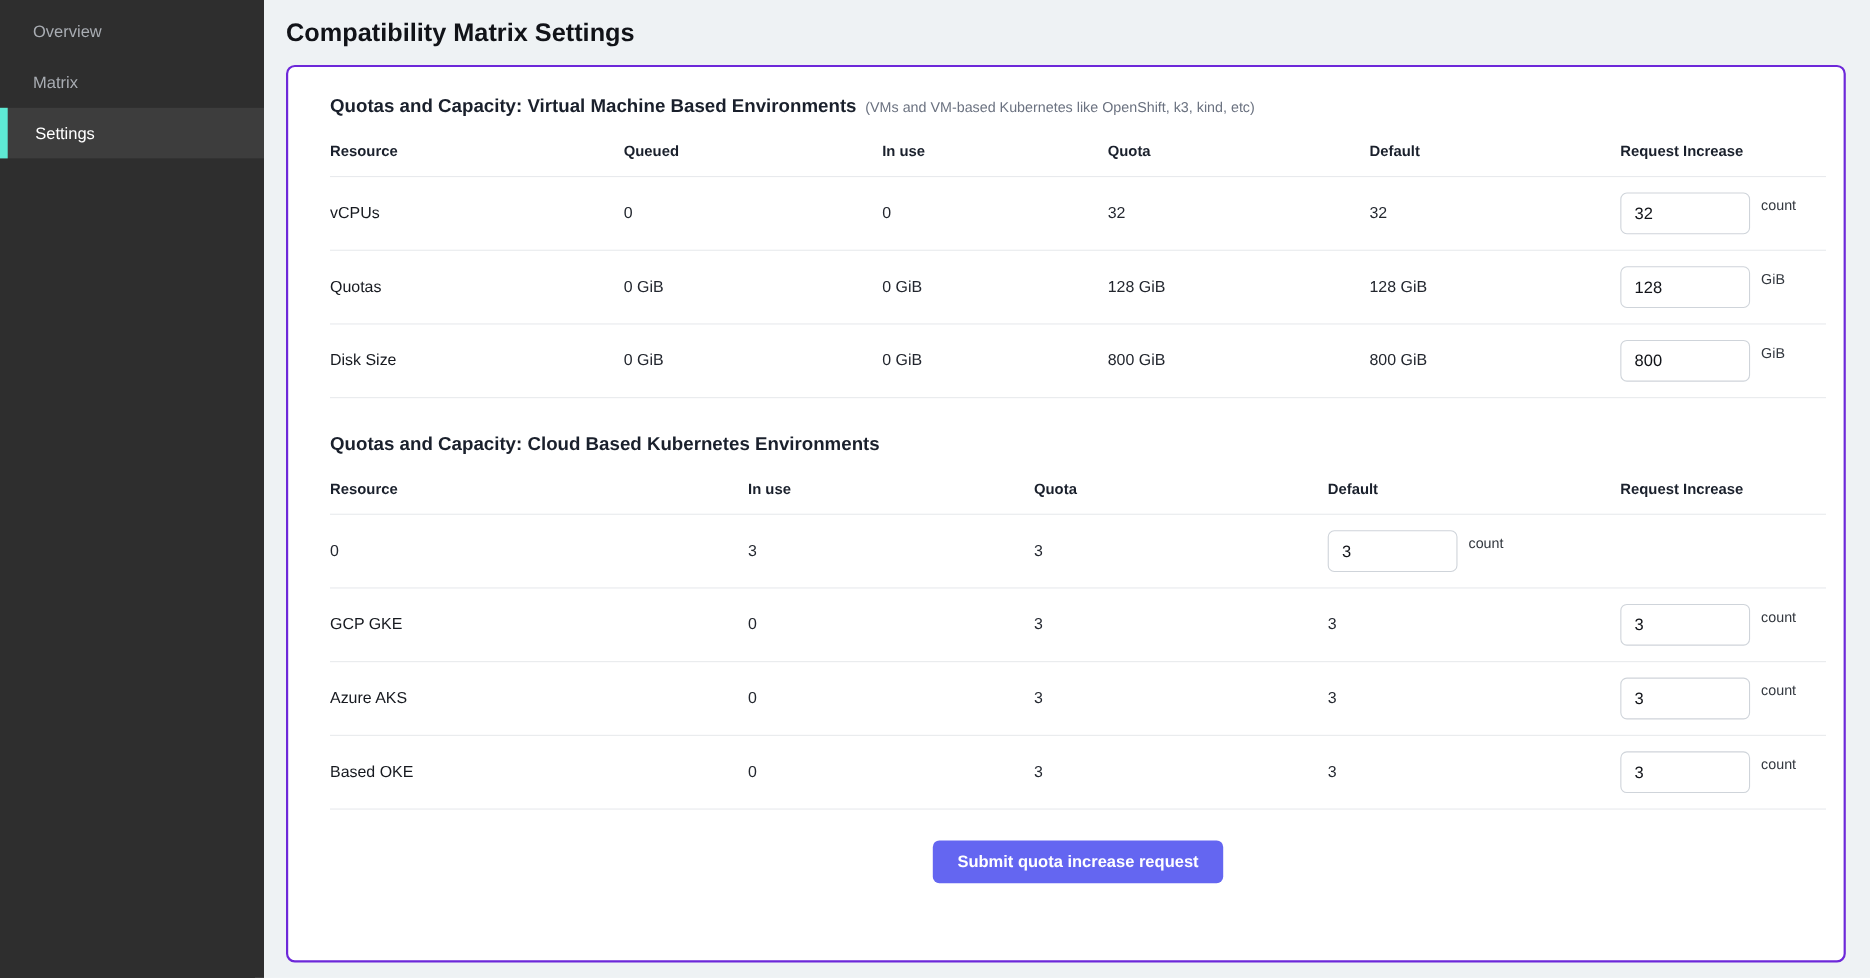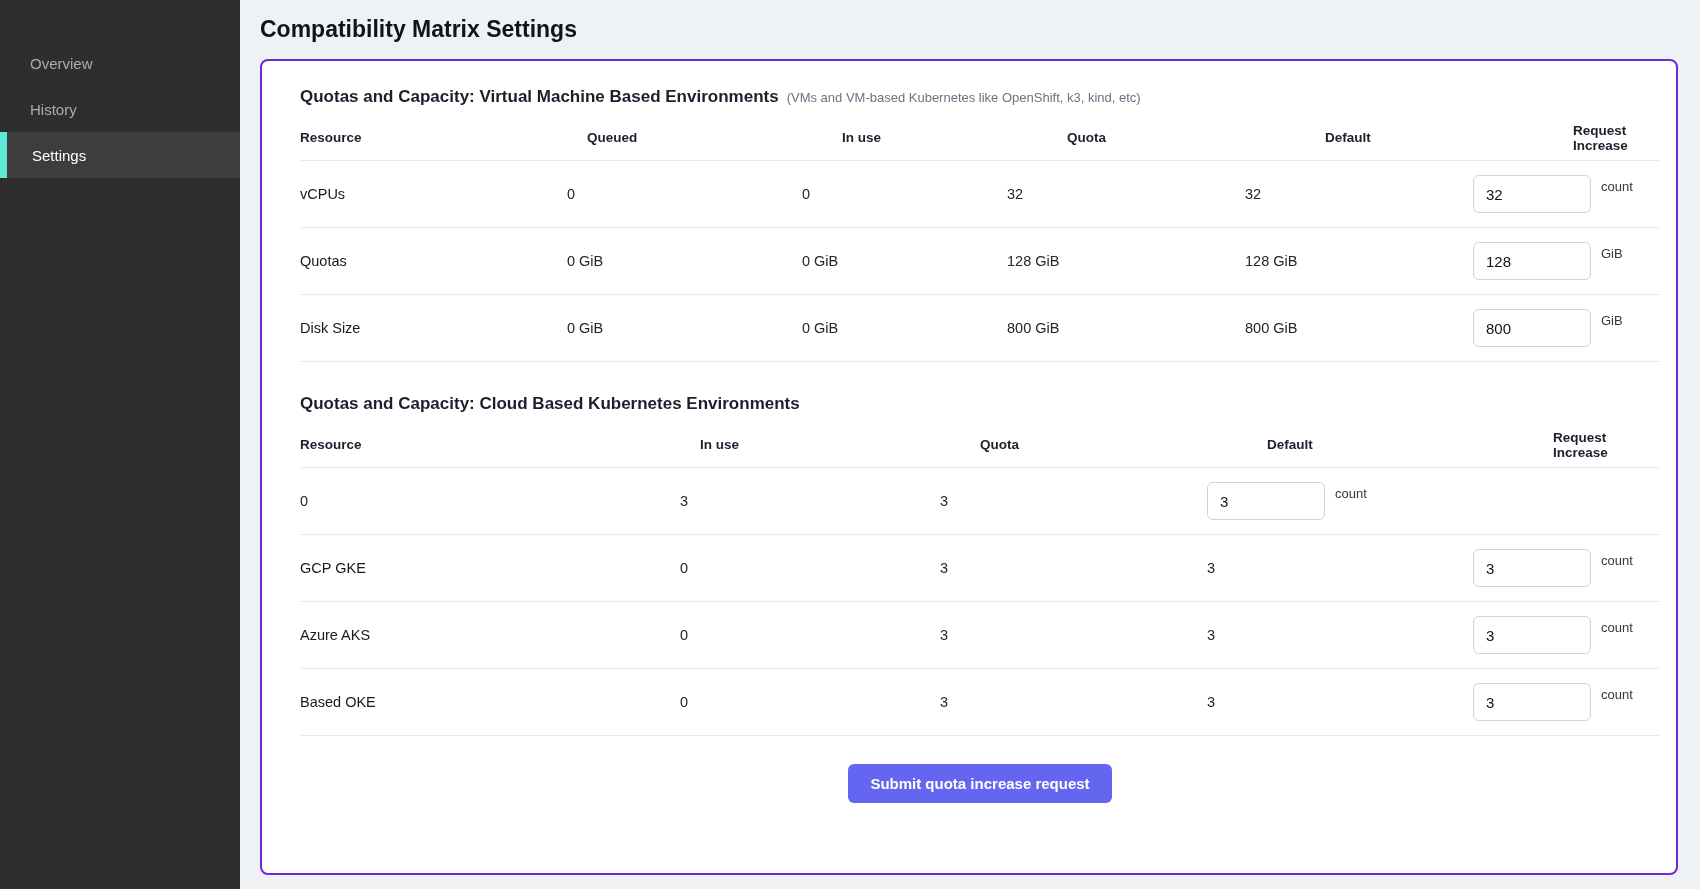--- a/index.html
+++ b/index.html
@@ -10,21 +10,21 @@
     background: #eef2f4;
     color: #1f2430;
   }
 
   
   .sidebar {
     width: 240px;
     min-width: 240px;
     height: 100%;
     background: #2e2e2e;
-    padding-top: 40px;
+    padding-top: 6px;
   }
   .side-item {
     height: 46px;
     display: flex;
     align-items: center;
     padding-left: 30px;
     font-size: 15px;
     color: #a9adb3;
     cursor: pointer;
   }
@@ -75,21 +75,21 @@
     grid-template-columns: 267px 235px 205px 238px 228px 1fr;
     align-items: center;
     border-bottom: 1px solid #e8eaed;
   }
   .t2-row, .t2-head {
     display: grid;
     grid-template-columns: 380px 260px 267px 266px 1fr;
     align-items: center;
     border-bottom: 1px solid #e8eaed;
   }
-  .t1-head, .t2-head { min-height: 46px; margin-top: 8px; gap: 20px; }
+  .t1-head, .t2-head { min-height: 46px; margin-top: 8px; }
   .t1-row, .t2-row { min-height: 67px; }
   .th {
     font-size: 13.5px;
     font-weight: bold;
     color: #1a202c;
   }
   .td { font-size: 14.5px; color: #22262e; }
   .td.resource { color: #16191f; }
 
   .request-cell {
@@ -132,21 +132,21 @@
     font-weight: bold;
     padding: 11px 22px;
     cursor: pointer;
   }
 </style>
 </head>
 <body>
 
 <nav class="sidebar">
   <div class="side-item">Overview</div>
-  <div class="side-item">History</div>
+  <div class="side-item">Matrix</div>
   <div class="side-item active">Settings</div>
 </nav>
 
 <main class="main">
   <h1 class="page-title">Compatibility Matrix Settings</h1>
 
   <section class="card">
 
     <h2 class="section-title">
       <span>Quotas and Capacity: Virtual Machine Based Environments</span><span class="section-subtitle">(VMs and VM-based Kubernetes like OpenShift, k3, kind, etc)</span>

